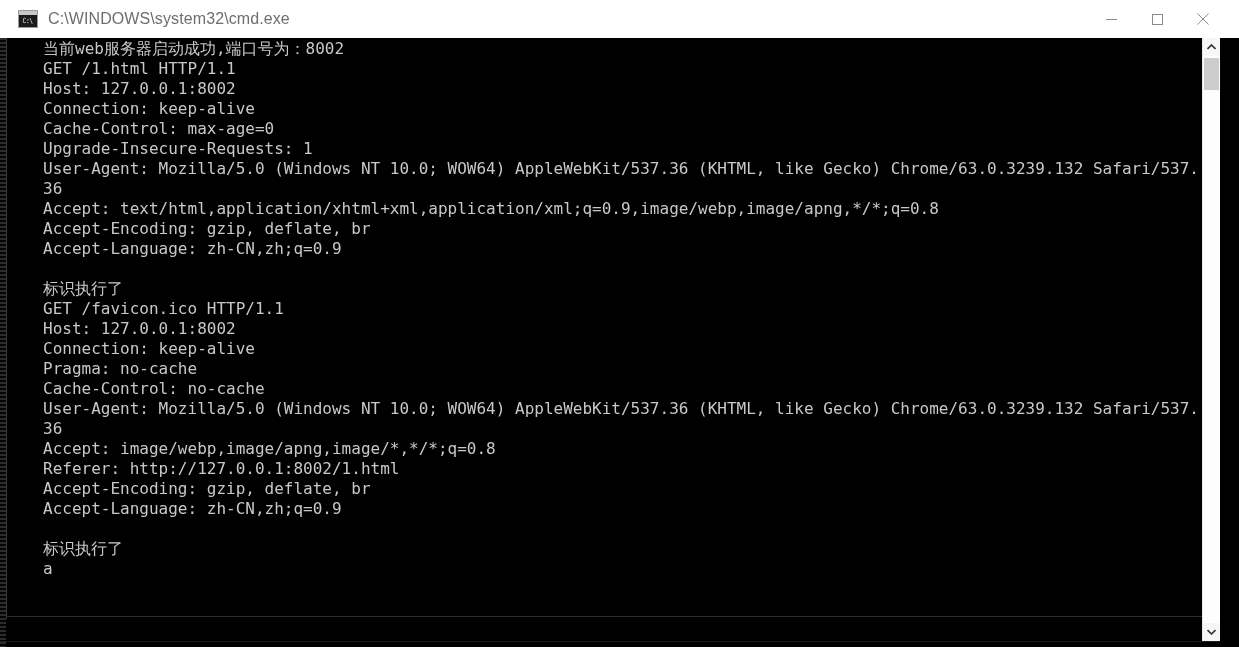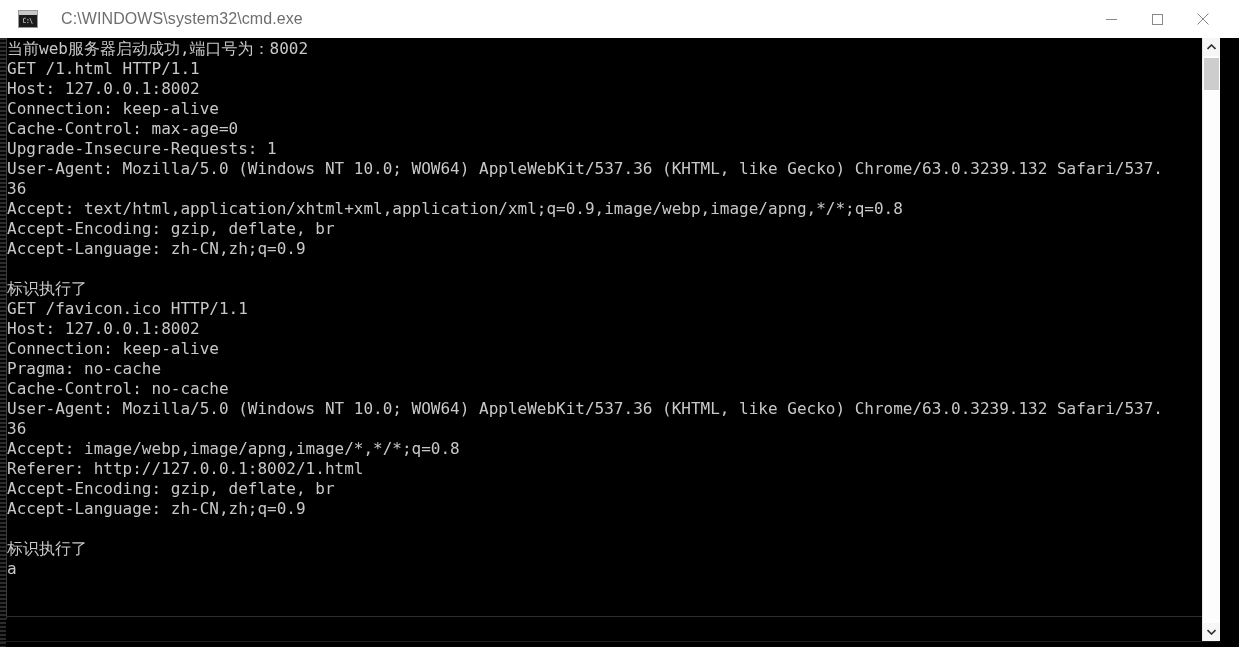--- a/index.html
+++ b/index.html
@@ -68,21 +68,20 @@
     transform: scaleX(0.9);
   }
 
   #title-text {
     font-family: "Liberation Sans", sans-serif;
     font-size: 16px;
     color: #6e6e6e;
     letter-spacing: 0.1px;
     white-space: nowrap;
     flex: 1 1 auto;
-    margin-left: 13px;
   }
 
   .win-btn {
     width: 46px;
     height: 30px;
     display: flex;
     align-items: center;
     justify-content: center;
     flex: 0 0 auto;
     background: transparent;
@@ -156,20 +155,21 @@
     font-size: 16px;
     line-height: 20px;
     color: #c8c8c8;
     white-space: pre;
     overflow: hidden;
     letter-spacing: 0px;
   }
   #console-text .line {
     height: 20px;
     white-space: pre;
+    margin-left: 36px;
   }
   #console-text .line.blank { height: 20px; }
 
   
   #scrollbar {
     position: absolute;
     top: 0px;
     right: 20px;
     width: 17px;
     height: 603px;

